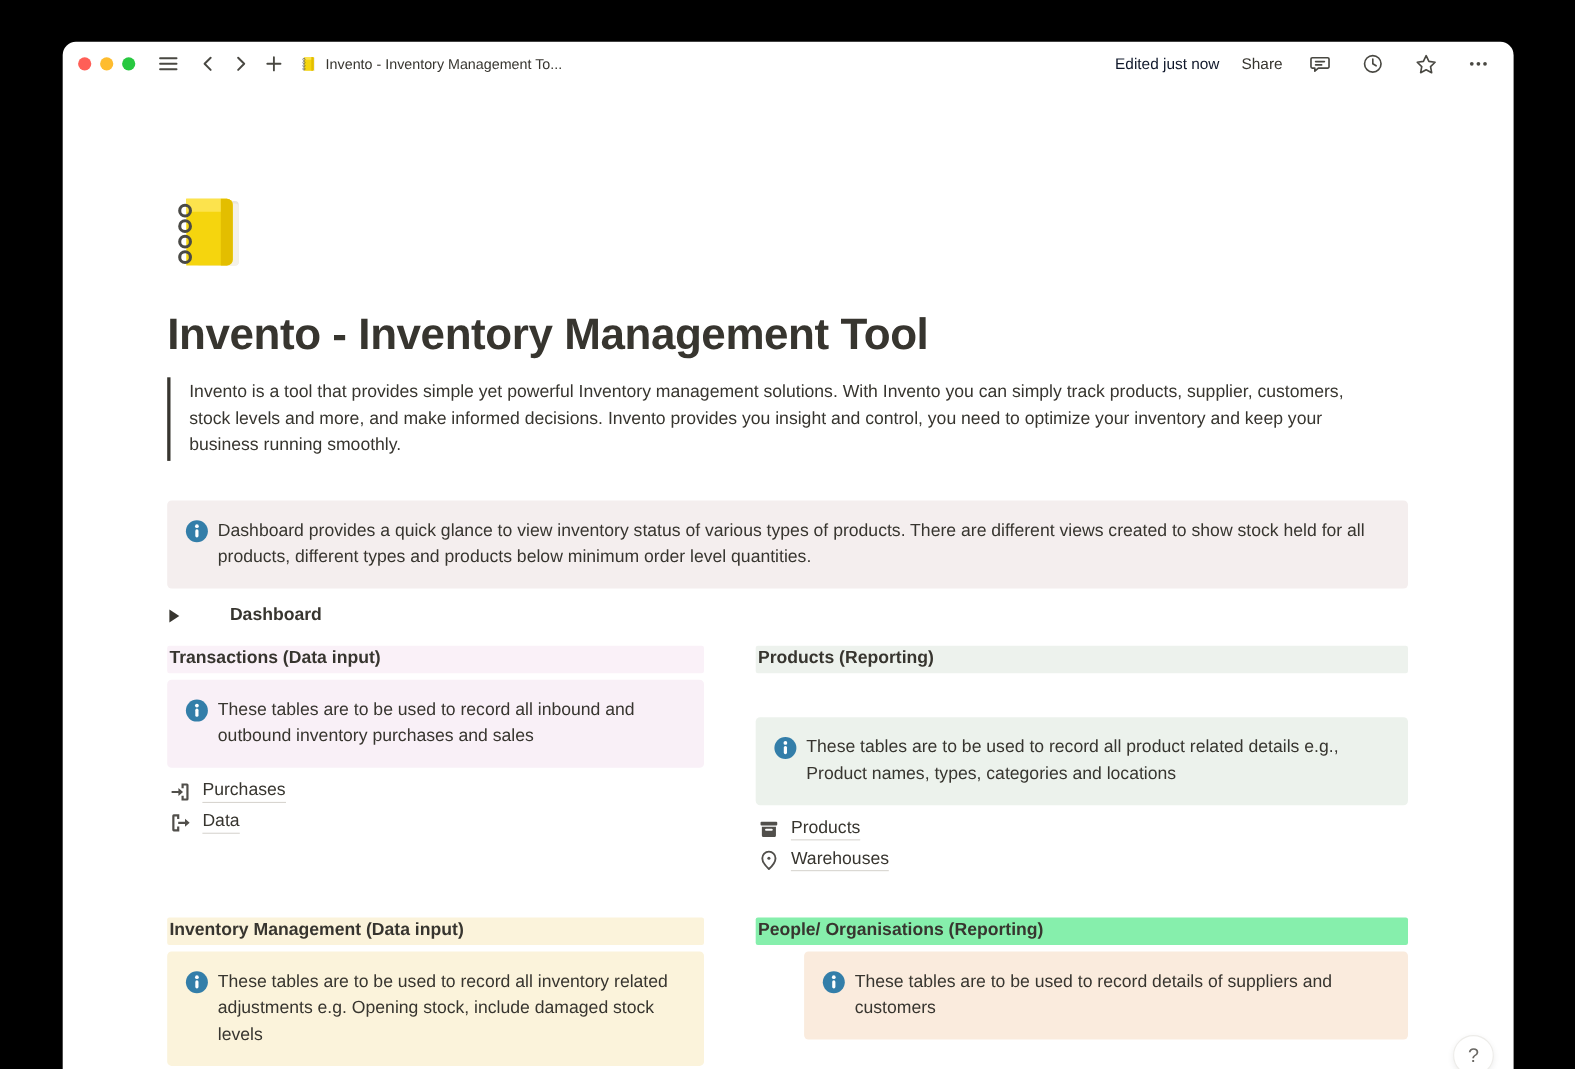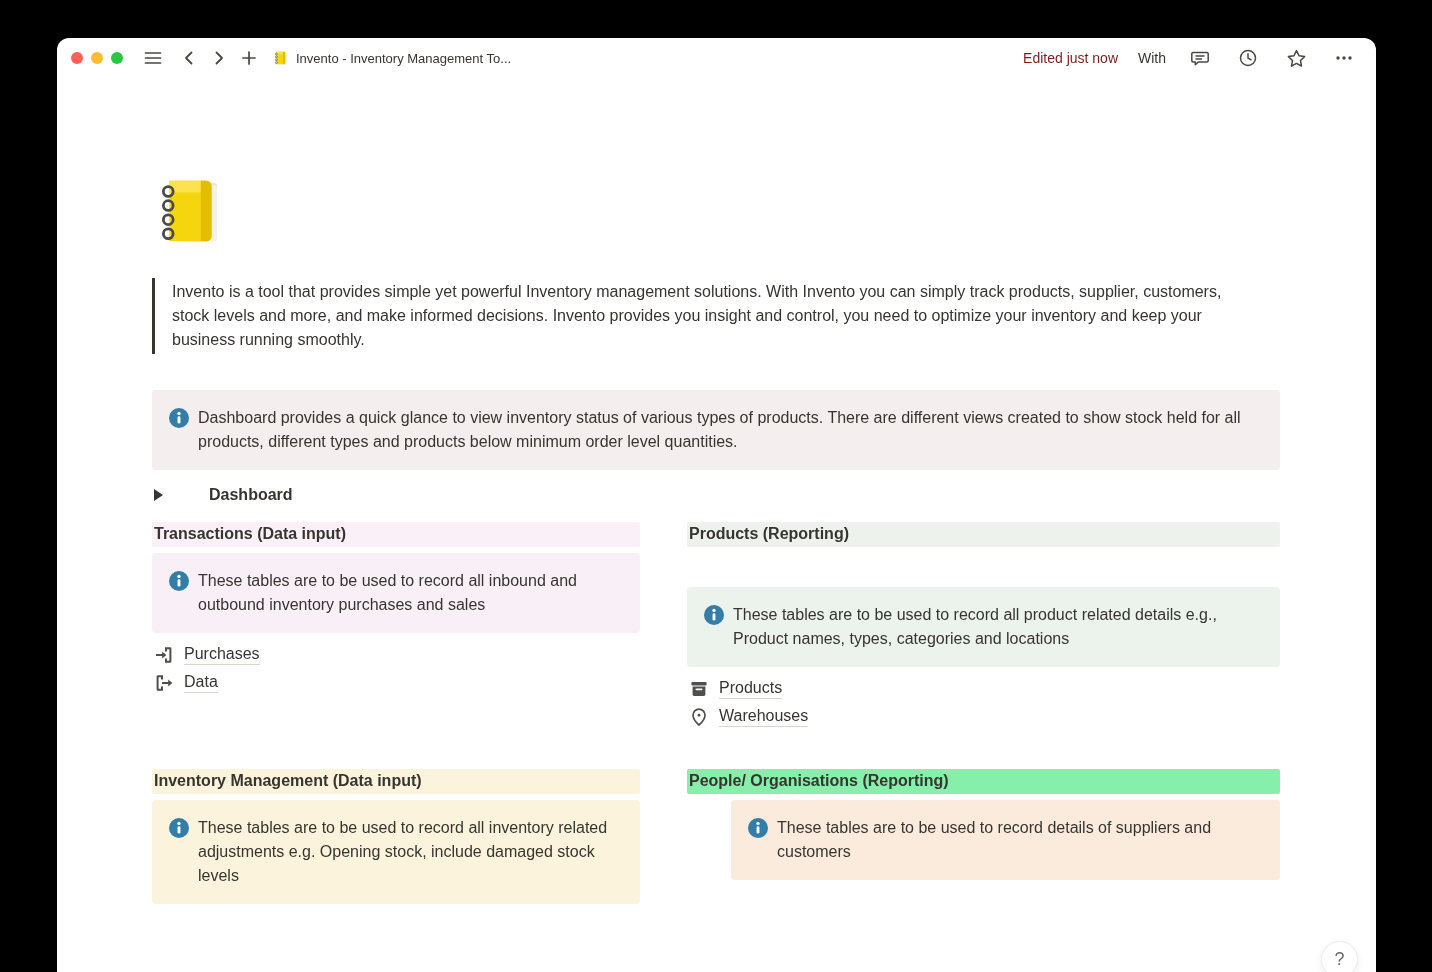--- a/index.html
+++ b/index.html
@@ -14,21 +14,21 @@
   .traffic { display:flex; gap:8px; align-items:center; margin-right:16px; }
   .light { width:12px; height:12px; border-radius:50%; }
   .light.red { background:#FF5F57; } .light.yellow { background:#FEBC2E; } .light.green { background:#28C840; }
   .tb-icon { display:flex; align-items:center; justify-content:center; width:28px; height:28px;
     border-radius:4px; cursor:pointer; color:#494842; }
   .tb-icon svg { display:block; }
   .nav-group { display:flex; align-items:center; gap:2px; margin-right:10px; }
   .tab { display:flex; align-items:center; gap:7px; font-size:13px; color:#37352F; }
   .tab .mini-book { width:16px; height:16px; }
   .tb-right { margin-left:auto; display:flex; align-items:center; gap:20px; }
-  .edited { font-size:14px; color:#7f1d1d; }
+  .edited { font-size:14px; color:#0f172a; }
   .share { font-size:14px; color:#37352F; cursor:pointer; }
 
   
   .content { padding:94px 96px 0 95px; }
   .page-icon { width:78px; height:78px; margin-bottom:24px; cursor:pointer; }
   h1.page-title { font-size:40px; font-weight:700; letter-spacing:-0.4px; line-height:1.25;
     margin-bottom:14px; }
   .quote { border-left:3px solid #37352F; padding:2px 0 2px 17px; font-size:16px;
     line-height:24px; margin-bottom:36px; max-width:1110px; }
 
@@ -116,21 +116,21 @@
       </span>
     </div>
     <div class="tab">
       <svg class="mini-book" viewBox="0 0 72 72">
           <use href="#def-book"></use>
         </svg>
       <span>Invento - Inventory Management To...</span>
     </div>
     <div class="tb-right">
       <span class="edited">Edited just now</span>
-      <span class="share">With</span>
+      <span class="share">Share</span>
       <span class="tb-icon">
         <svg width="20" height="20" viewBox="0 0 20 20" fill="none" stroke="#494842" stroke-width="1.5" stroke-linecap="round" stroke-linejoin="round">
             <path d="M3 4.5 h14 a1.2 1.2 0 0 1 1.2 1.2 v7 a1.2 1.2 0 0 1 -1.2 1.2 h-8.5 l-3.2 2.8 v-2.8 h-2.3 a1.2 1.2 0 0 1 -1.2 -1.2 v-7 a1.2 1.2 0 0 1 1.2 -1.2 z"></path>
             <path d="M6 8h8M6 11h5.5"></path>
           </svg>
       </span>
       <span class="tb-icon">
         <svg width="20" height="20" viewBox="0 0 20 20" fill="none" stroke="#494842" stroke-width="1.5" stroke-linecap="round">
             <circle cx="10" cy="10" r="7.5"></circle>
             <path d="M10 5.8V10l3 1.8"></path>
@@ -150,20 +150,21 @@
       </span>
     </div>
   </div>
 
   <div class="content">
 
     <svg class="page-icon" viewBox="0 0 72 72">
         <use href="#def-book"></use>
       </svg>
 
+    <h1 class="page-title">Invento - Inventory Management Tool</h1>
 
     <div class="quote">Invento is a tool that provides simple yet powerful Inventory management solutions. With Invento you can simply track products, supplier, customers, stock levels and more, and make informed decisions. Invento provides you insight and control, you need to optimize your inventory and keep your business running smoothly.</div>
 
     <div class="callout callout-top">
       <svg class="info" width="22" height="22" viewBox="0 0 22 22">
           <use href="#def-info"></use>
         </svg>
       <div>Dashboard provides a quick glance to view inventory status of various types of products. There are different views created to show stock held for all products, different types and products below minimum order level quantities.</div>
     </div>
 

